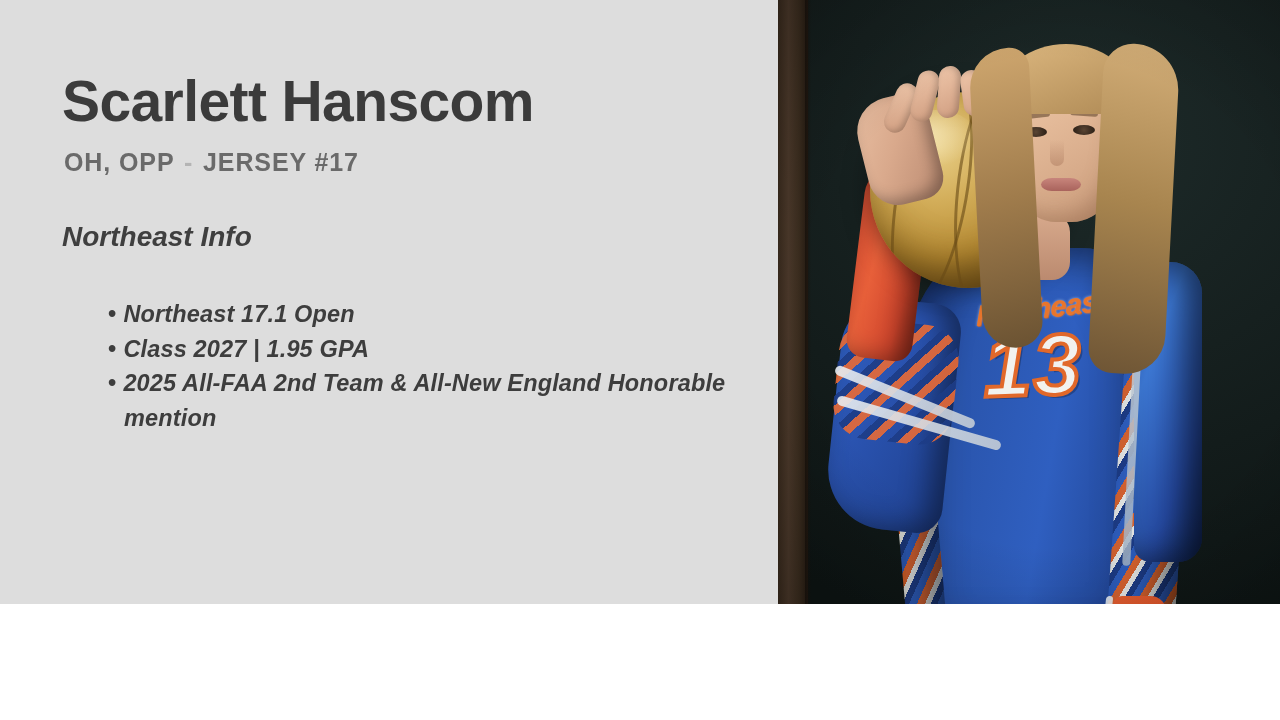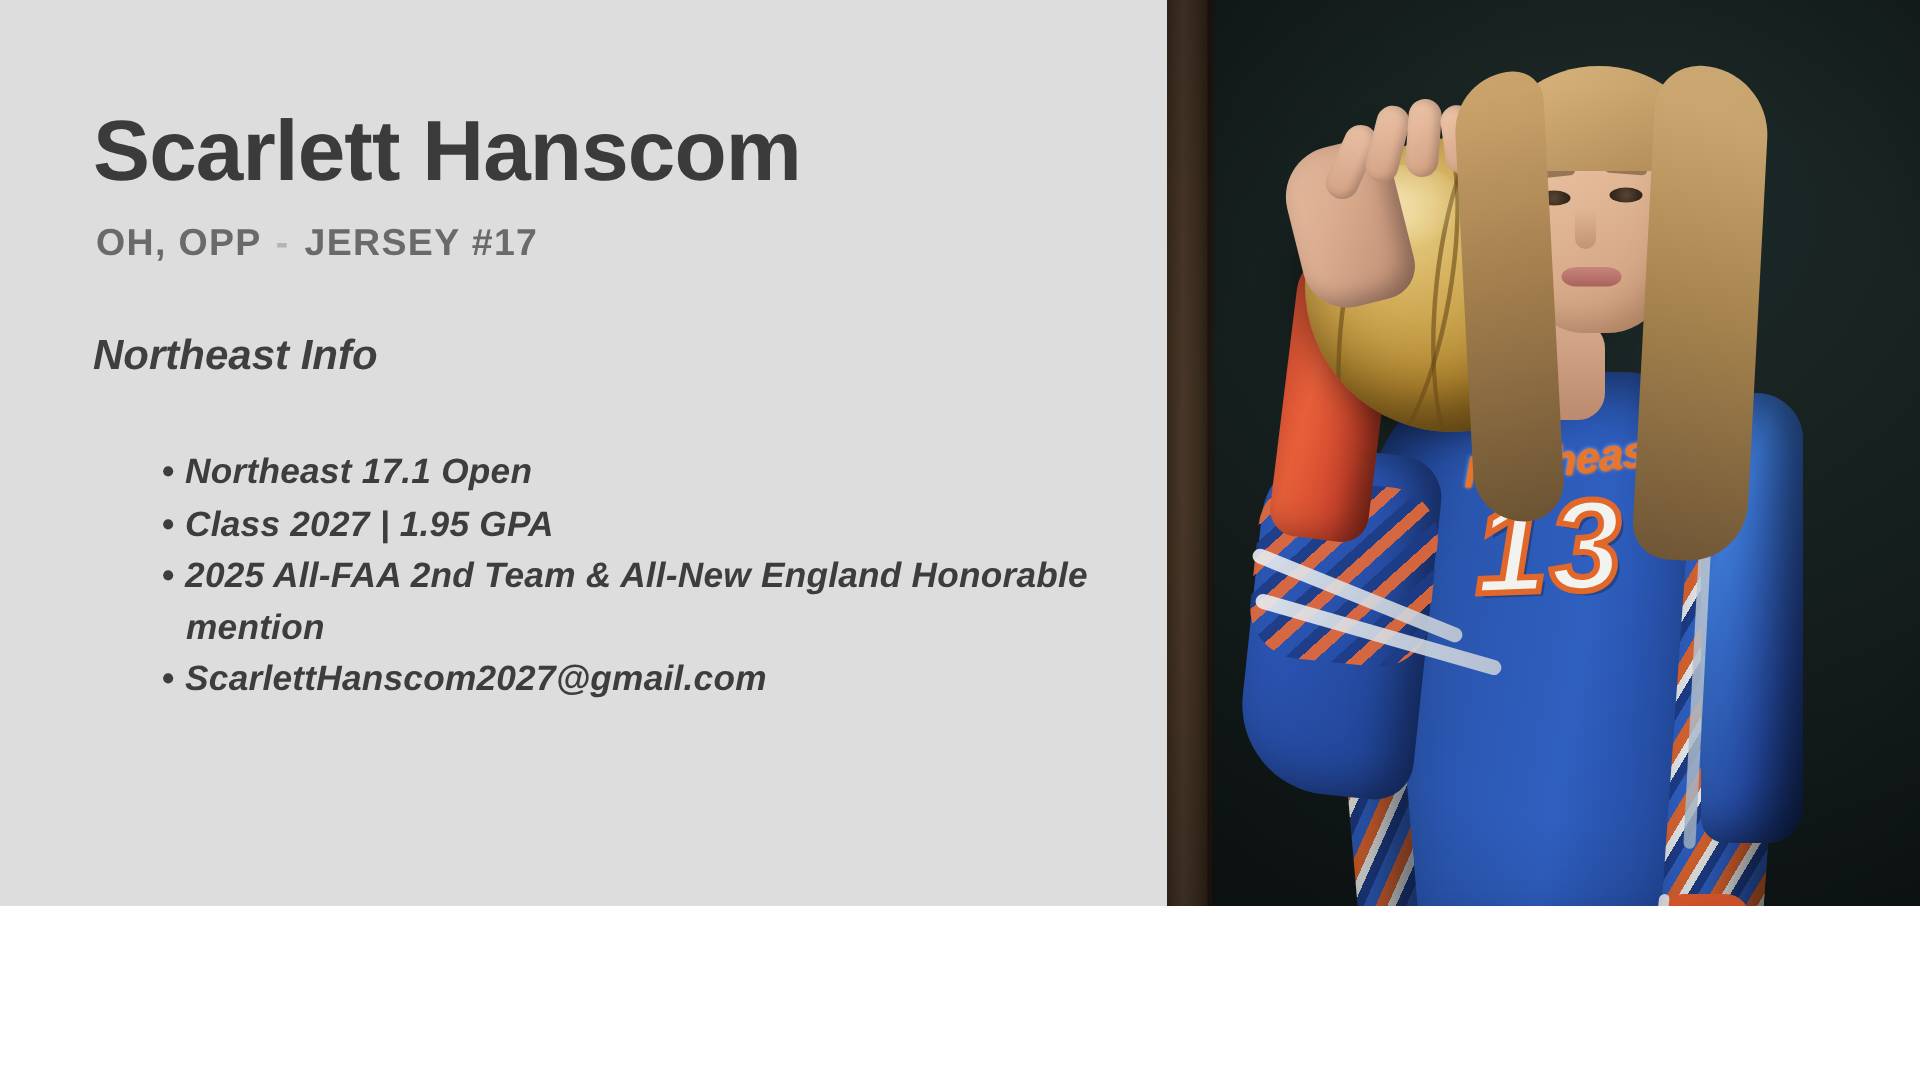--- a/index.html
+++ b/index.html
@@ -486,21 +486,20 @@
       <span class="sep">-</span>
       <span>JERSEY #17</span>
     </div>
 
     <div id="section-heading">Northeast Info</div>
 
     <ul id="info-list">
       <li>Northeast 17.1 Open</li>
       <li>Class 2027 | 1.95 GPA</li>
       <li>2025 All-FAA 2nd Team &amp; All-New England Honorable mention</li>
-      <li>ScarlettHanscom2027@gmail.com</li>
     </ul>
   </div>
 
   <div id="photo-panel">
 
     <div class="bg-dark"></div>
     <div class="brown-strip"></div>
 
     <div class="figure">
 

